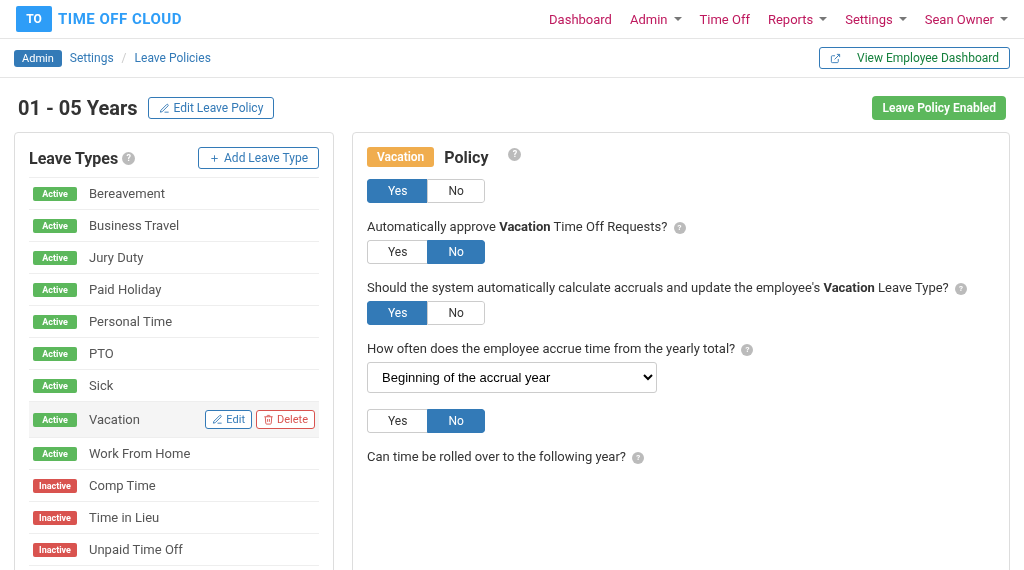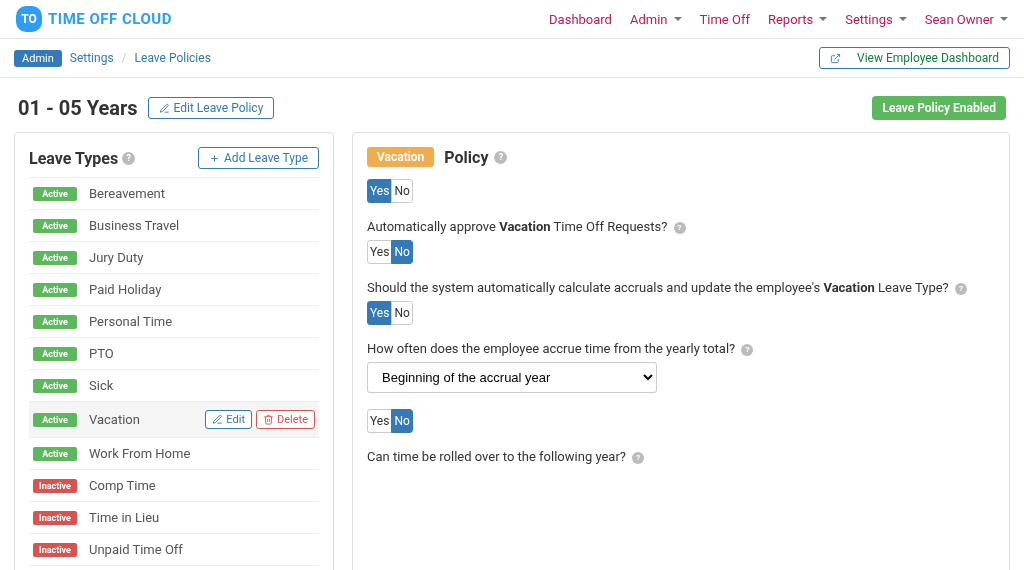--- a/index.html
+++ b/index.html
@@ -1,19 +1,19 @@
 <!DOCTYPE html>
 <html><head>
 <meta charset="utf-8">
 <style>
   * { box-sizing: border-box; }
   body { margin:0; font-family: -apple-system, BlinkMacSystemFont, "Segoe UI", Roboto, "Helvetica Neue", Arial, sans-serif; font-size:13px; color:#333; background:#fff; }
   .navbar { display:flex; align-items:center; padding:6px 16px; border-bottom:1px solid #e5e5e5; }
   .logo { display:flex; align-items:center; gap:6px; }
-  .logo-box { background:#2e9df7; color:#fff; font-weight:700; width:26px; height:26px; display:flex; align-items:center; justify-content:center; font-size:12px; border-radius:10px; }
+  .logo-box { background:#2e9df7; color:#fff; font-weight:700; width:36px; height:26px; display:flex; align-items:center; justify-content:center; font-size:12px; border-radius:2px; }
   .logo-text { color:#2e9df7; font-size:15px; font-weight:700; letter-spacing:0.5px; }
   .navbar .spacer { flex:1; }
   .nav-links { display:flex; gap:18px; }
   .nav-link { color:#be185d; cursor:pointer; font-size:13px; display:flex; align-items:center; gap:3px; }
   .caret::after { content:""; display:inline-block; border-top:4px solid #777; border-left:4px solid transparent; border-right:4px solid transparent; margin-left:3px; }
   .subbar { display:flex; align-items:center; padding:8px 14px; border-bottom:1px solid #e5e5e5; }
   .breadcrumb { display:flex; align-items:center; gap:8px; font-size:12px; }
   .bc-badge { background:#337ab7; color:#fff; padding:2px 8px; border-radius:3px; font-size:11px; }
   .bc-link { color:#337ab7; }
   .bc-sep { color:#ccc; }
@@ -37,26 +37,26 @@
   .lt-row { display:flex; align-items:center; gap:12px; padding:8px 4px; border-bottom:1px solid #eee; }
   .lt-row.selected { background:#f5f5f5; }
   .badge-active { background:#5cb85c; color:#fff; font-size:9px; font-weight:700; padding:2px 6px; border-radius:2px; min-width:44px; text-align:center; }
   .badge-inactive { background:#d9534f; color:#fff; font-size:9px; font-weight:700; padding:2px 6px; border-radius:2px; min-width:44px; text-align:center; }
   .lt-label { color:#555; font-size:13px; max-width:110px; }
   .row-actions { margin-left:auto; display:flex; gap:4px; }
   .btn-edit { border:1px solid #337ab7; color:#337ab7; background:#fff; padding:2px 6px; border-radius:3px; font-size:11px; display:flex; align-items:center; gap:3px; cursor:pointer;margin-left:37px; }
   .btn-delete { border:1px solid #d9534f; color:#d9534f; background:#fff; padding:2px 6px; border-radius:3px; font-size:11px; display:flex; align-items:center; gap:3px; cursor:pointer; }
   .policy-header { display:flex; align-items:center; gap:10px; margin-bottom:12px; }
   .vac-tag { background:#f0ad4e; color:#fff; padding:3px 10px; border-radius:3px; font-size:12px; font-weight:600; }
-  .policy-title { font-size:16px; font-weight:700; display:flex; align-items:center; gap:6px; }
+  .policy-title { font-size:16px; font-weight:700; display:flex; gap:20px; }
   .q-group { margin-bottom:16px; }
   .q-text { font-size:13px; color:#333; margin-bottom:6px; }
   .q-text .bold { font-weight:700; }
   .yn { display:inline-flex; border-radius:3px; overflow:hidden; }
-  .yn span { padding:4px 2px; font-size:12px; border:1px solid #ccc; cursor:pointer; background:#fff; }
+  .yn span { padding:4px 20px; font-size:12px; border:1px solid #ccc; cursor:pointer; background:#fff; }
   .yn span.sel { background:#337ab7; color:#fff; border-color:#337ab7; }
   .yn span:first-child { border-right:none; border-top-left-radius:3px; border-bottom-left-radius:3px; }
   .yn span:last-child { border-top-right-radius:3px; border-bottom-right-radius:3px; }
   .form-row { display:flex; gap:18px; }
   input.text-input, select.select-input { padding:6px 10px; border:1px solid #ccc; border-radius:3px; font-size:13px; background:#fff; }
   input.text-input { width:135px; }
   select.select-input { width:135px; }
   select.select-wide { width:290px; }
 </style>
 </head>

